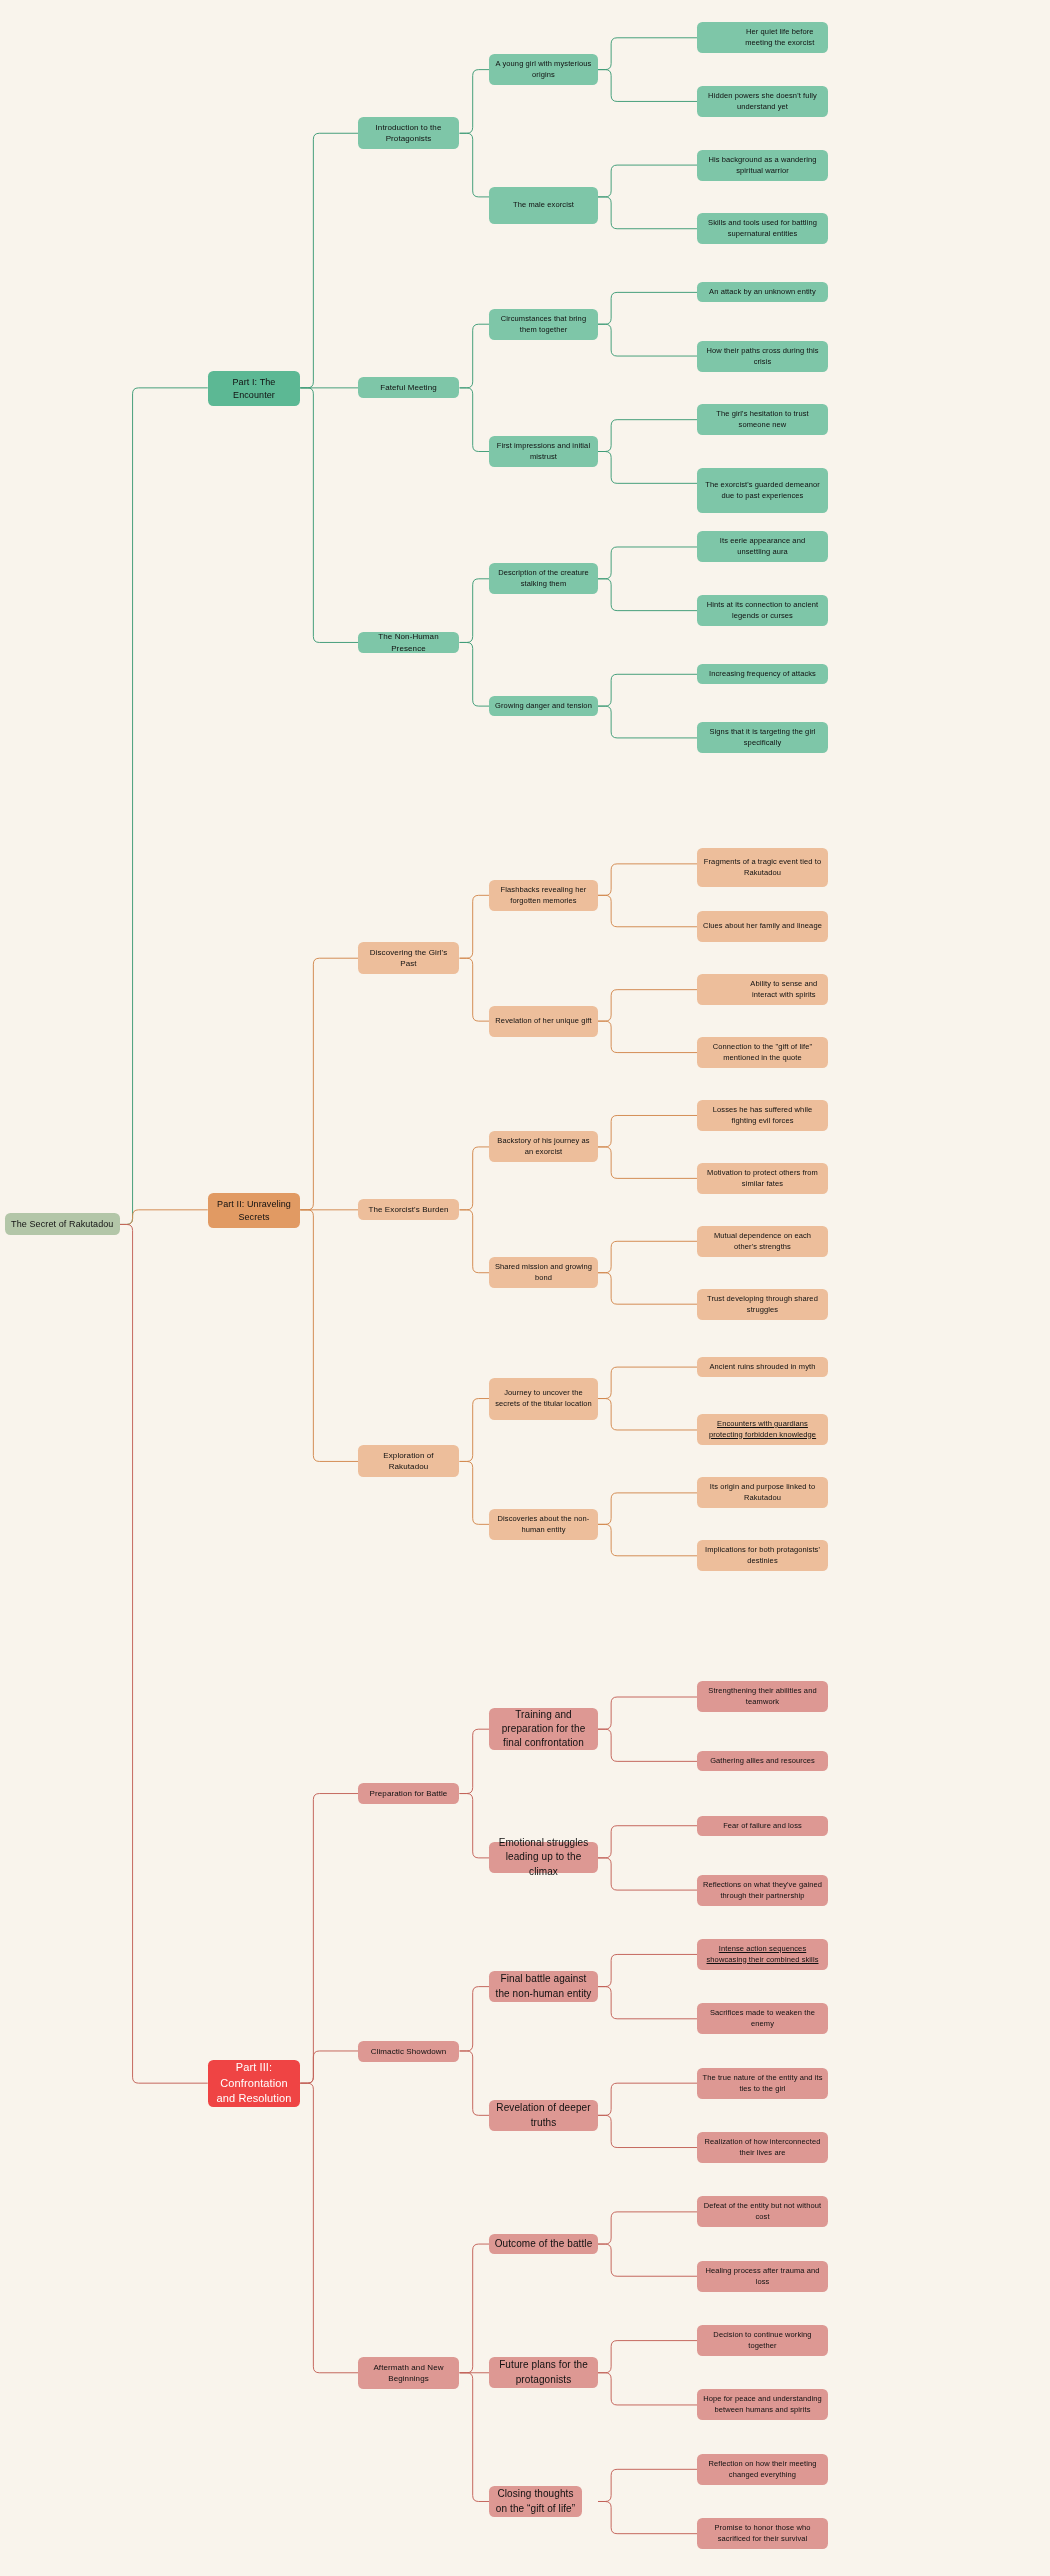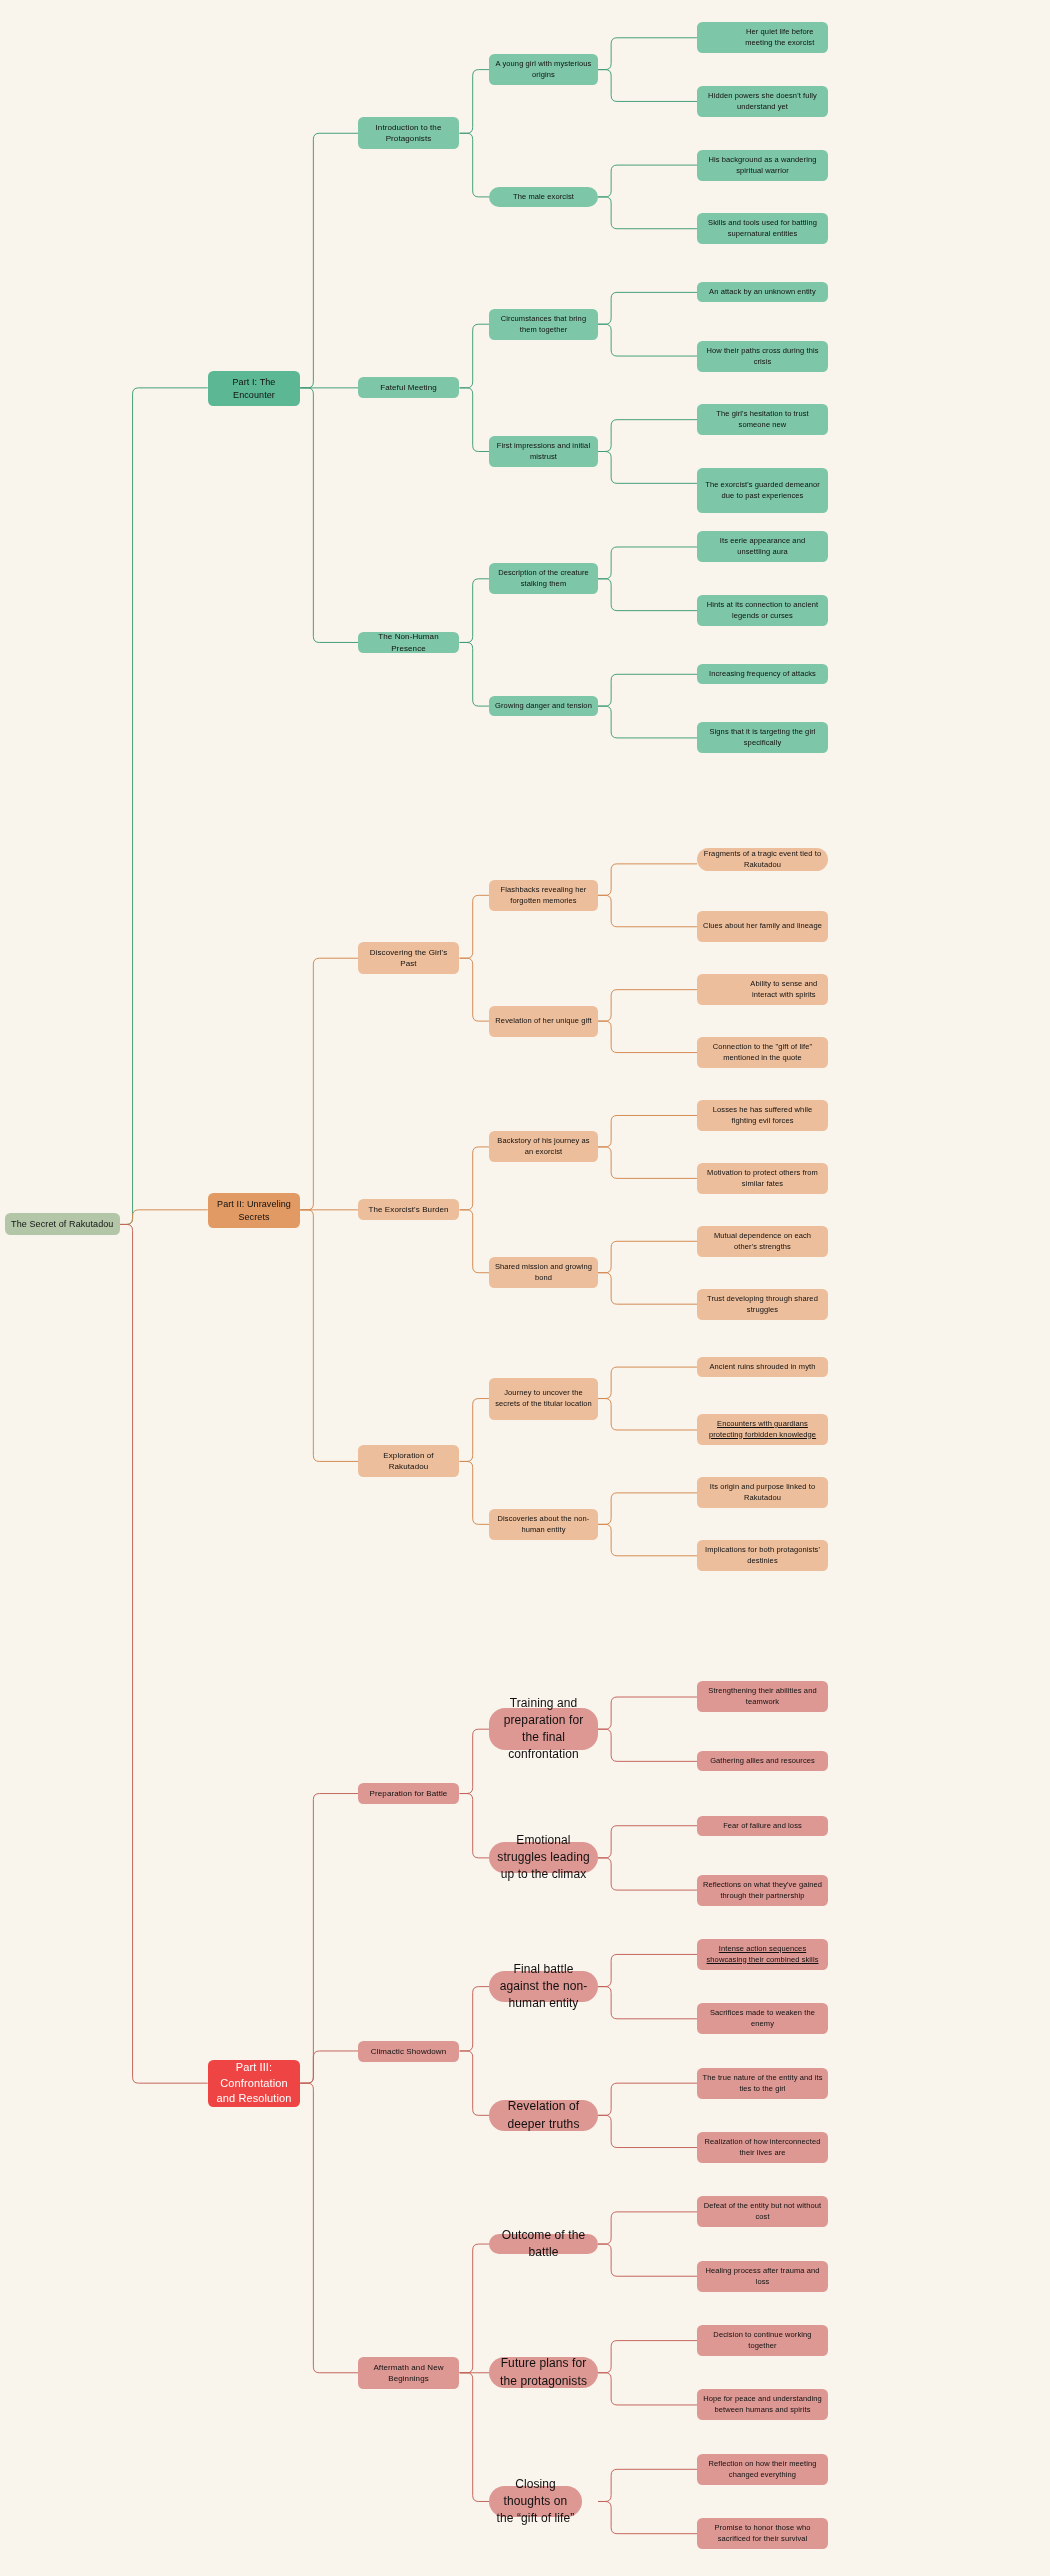--- a/index.html
+++ b/index.html
@@ -27,21 +27,21 @@
   .p1    {background:#5cb894;color:#101010;font-size:9px;}
   .p1b   {background:#7ec6a8;color:#101010;font-size:8px;}
   .p1c   {background:#7ec6a8;color:#101010;font-size:7.5px;}
   .p1d   {background:#7ec6a8;color:#101010;font-size:7.5px;}
   .p2    {background:#e19a63;color:#101010;font-size:9px;}
   .p2b   {background:#edbe9b;color:#101010;font-size:8px;}
   .p2c   {background:#edbe9b;color:#101010;font-size:7.5px;}
   .p2d   {background:#edbe9b;color:#101010;font-size:7.5px;}
   .p3    {background:#ef4444;color:#ffffff;font-size:11px;}
   .p3b   {background:#dd9893;color:#101010;font-size:8px;}
-  .p3c   {background:#dd9893;color:#101010;font-size:12px;border-radius:16px;}
+  .p3c   {background:#dd9893;color:#101010;font-size:10px;}
   .p3d   {background:#dd9893;color:#101010;font-size:7.5px;}
 </style>
 </head>
 <body>
 
 <div id="stage">
   <svg id="links" viewBox="0 0 1761 4317" width="1051" height="2576">
       <path d="M 1002 116.66666666666667 L 1014 116.66666666666667 Q 1024 116.66666666666667 1024 106.66666666666667 L 1024 73.33333333333334 Q 1024 63.333333333333336 1034 63.333333333333336 L 1168 63.333333333333336" fill="none" stroke="#3f9b77" stroke-width="1.6"></path>
       <path d="M 1002 116.66666666666667 L 1014 116.66666666666667 Q 1024 116.66666666666667 1024 126.66666666666667 L 1024 160 Q 1024 170 1034 170 L 1168 170" fill="none" stroke="#3f9b77" stroke-width="1.6"></path>
       <path d="M 770 223.33333333333334 L 782 223.33333333333334 Q 792 223.33333333333334 792 213.33333333333334 L 792 126.66666666666667 Q 792 116.66666666666667 802 116.66666666666667 L 820 116.66666666666667" fill="none" stroke="#3f9b77" stroke-width="1.6"></path>
@@ -111,41 +111,41 @@
       <path d="M 200 2052 L 212 2052 Q 222 2052 222 2042 L 222 660 Q 222 650 232 650 L 348 650" fill="none" stroke="#3f9b77" stroke-width="1.6"></path>
       <path d="M 200 2052 L 212 2052 Q 222 2052 222 2042 L 222 2037.5 Q 222 2027.5 232 2027.5 L 348 2027.5" fill="none" stroke="#d2884f" stroke-width="1.6"></path>
       <path d="M 200 2052 L 212 2052 Q 222 2052 222 2062 L 222 3481.0714285714284 Q 222 3491.0714285714284 232 3491.0714285714284 L 348 3491.0714285714284" fill="none" stroke="#c26258" stroke-width="1.6"></path>
     </svg>
   <div id="nodes">
       <div class="node p1" style="left: 208px; width: 92px; height: 35px; top: 371px;">Part I: The Encounter</div>
       <div class="node p1b" style="left: 358px; width: 101px; height: 32px; top: 117px;">Introduction to the Protagonists</div>
       <div class="node p1c" style="left: 489px; width: 109px; height: 31px; top: 54px;">A young girl with mysterious origins</div>
       <div class="node p1d" style="left: 697px; width: 131px; height: 31px; top: 22px; padding-left: 40px;">Her quiet life before meeting the exorcist</div>
       <div class="node p1d" style="left: 697px; width: 131px; height: 31px; top: 86px;">Hidden powers she doesn't fully understand yet</div>
-      <div class="node p1c" style="left: 489px; width: 109px; height: 20px; top: 187px; border-radius: 10px;">The male exorcist</div>
+      <div class="node p1c" style="left: 489px; width: 109px; height: 37px; top: 187px;">The male exorcist</div>
       <div class="node p1d" style="left: 697px; width: 131px; height: 31px; top: 150px;">His background as a wandering spiritual warrior</div>
       <div class="node p1d" style="left: 697px; width: 131px; height: 31px; top: 213px;">Skills and tools used for battling supernatural entities</div>
       <div class="node p1b" style="left: 358px; width: 101px; height: 21px; top: 377px;">Fateful Meeting</div>
       <div class="node p1c" style="left: 489px; width: 109px; height: 31px; top: 309px;">Circumstances that bring them together</div>
       <div class="node p1d" style="left: 697px; width: 131px; height: 20px; top: 282px;">An attack by an unknown entity</div>
       <div class="node p1d" style="left: 697px; width: 131px; height: 31px; top: 341px;">How their paths cross during this crisis</div>
       <div class="node p1c" style="left: 489px; width: 109px; height: 31px; top: 436px;">First impressions and initial mistrust</div>
       <div class="node p1d" style="left: 697px; width: 131px; height: 31px; top: 404px;">The girl's hesitation to trust someone new</div>
       <div class="node p1d" style="left: 697px; width: 131px; height: 45px; top: 468px;">The exorcist's guarded demeanor due to past experiences</div>
       <div class="node p1b" style="left: 358px; width: 101px; height: 21px; top: 632px;">The Non-Human Presence</div>
       <div class="node p1c" style="left: 489px; width: 109px; height: 31px; top: 563px;">Description of the creature stalking them</div>
       <div class="node p1d" style="left: 697px; width: 131px; height: 31px; top: 531px;">Its eerie appearance and unsettling aura</div>
       <div class="node p1d" style="left: 697px; width: 131px; height: 31px; top: 595px;">Hints at its connection to ancient legends or curses</div>
       <div class="node p1c" style="left: 489px; width: 109px; height: 20px; top: 696px;">Growing danger and tension</div>
       <div class="node p1d" style="left: 697px; width: 131px; height: 20px; top: 664px;">Increasing frequency of attacks</div>
       <div class="node p1d" style="left: 697px; width: 131px; height: 31px; top: 722px;">Signs that it is targeting the girl specifically</div>
       <div class="node p2" style="left: 208px; width: 92px; height: 35px; top: 1193px;">Part II: Unraveling Secrets</div>
       <div class="node p2b" style="left: 358px; width: 101px; height: 32px; top: 942px;">Discovering the Girl's Past</div>
       <div class="node p2c" style="left: 489px; width: 109px; height: 31px; top: 880px;">Flashbacks revealing her forgotten memories</div>
-      <div class="node p2d" style="left: 697px; width: 131px; height: 23px; top: 848px; border-radius: 14px;">Fragments of a tragic event tied to Rakutadou</div>
+      <div class="node p2d" style="left: 697px; width: 131px; height: 39px; top: 848px;">Fragments of a tragic event tied to Rakutadou</div>
       <div class="node p2d" style="left: 697px; width: 131px; height: 31px; top: 911px;">Clues about her family and lineage</div>
       <div class="node p2c" style="left: 489px; width: 109px; height: 31px; top: 1006px;">Revelation of her unique gift</div>
       <div class="node p2d" style="left: 697px; width: 131px; height: 31px; top: 974px; padding-left: 48px;">Ability to sense and interact with spirits</div>
       <div class="node p2d" style="left: 697px; width: 131px; height: 31px; top: 1037px;">Connection to the "gift of life" mentioned in the quote</div>
       <div class="node p2b" style="left: 358px; width: 101px; height: 21px; top: 1199px;">The Exorcist's Burden</div>
       <div class="node p2c" style="left: 489px; width: 109px; height: 31px; top: 1131px;">Backstory of his journey as an exorcist</div>
       <div class="node p2d" style="left: 697px; width: 131px; height: 31px; top: 1100px;">Losses he has suffered while fighting evil forces</div>
       <div class="node p2d" style="left: 697px; width: 131px; height: 31px; top: 1163px;">Motivation to protect others from similar fates</div>
       <div class="node p2c" style="left: 489px; width: 109px; height: 31px; top: 1257px;">Shared mission and growing bond</div>
       <div class="node p2d" style="left: 697px; width: 131px; height: 31px; top: 1226px;">Mutual dependence on each other's strengths</div>

